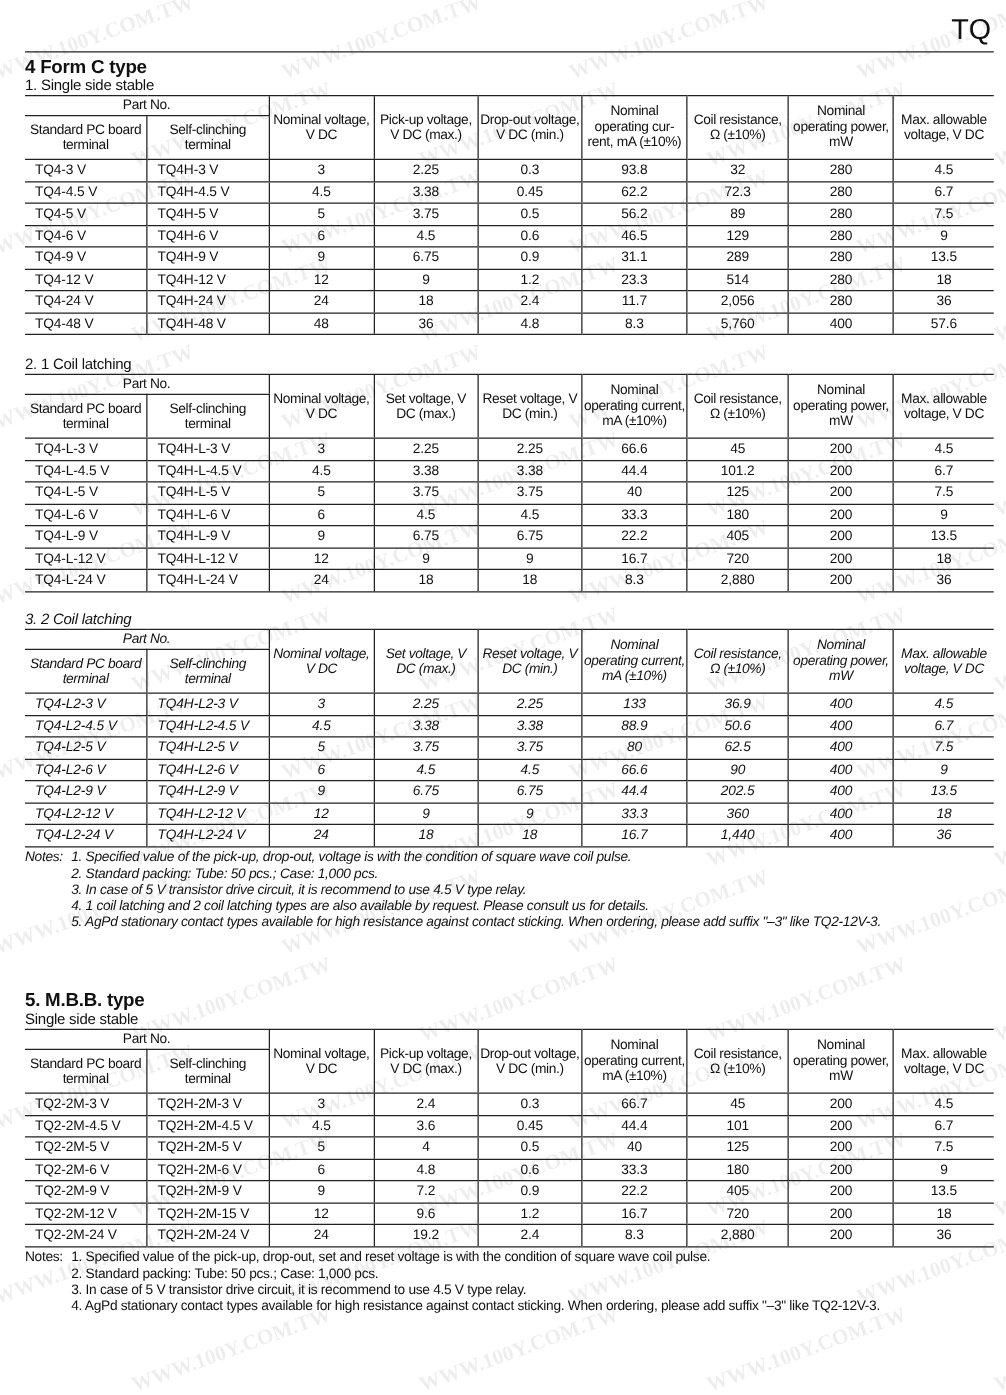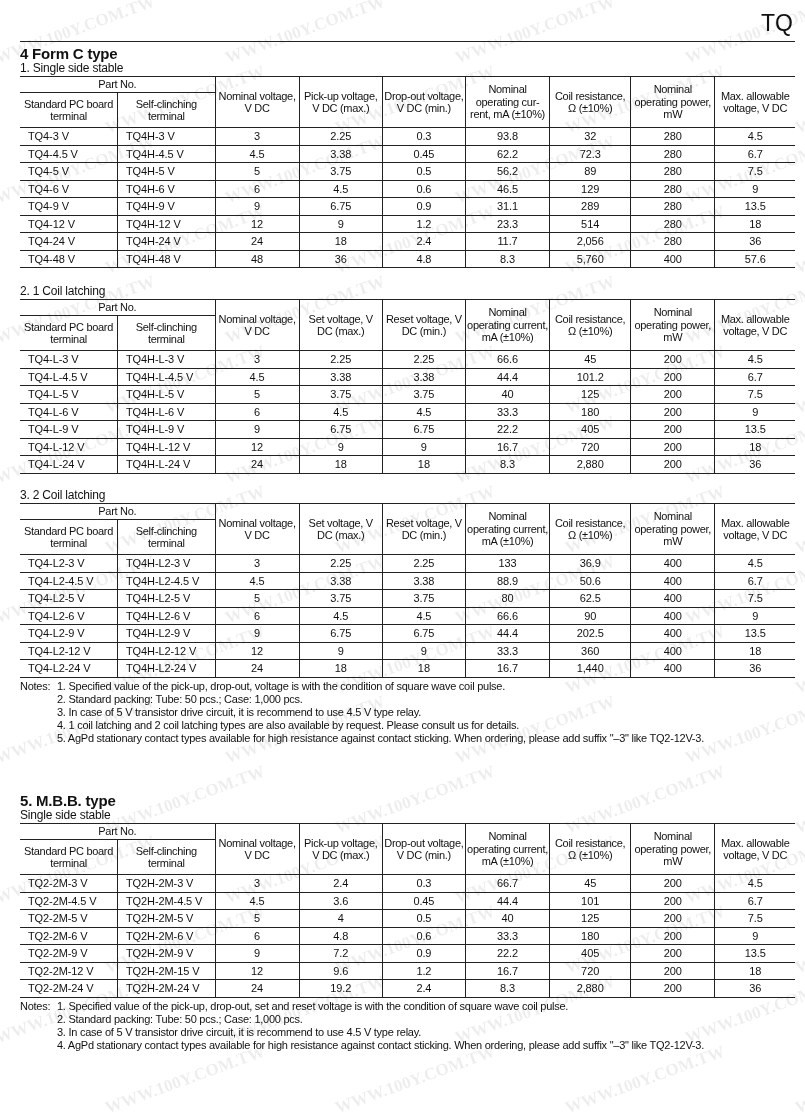--- a/index.html
+++ b/index.html
@@ -342,21 +342,21 @@
             <td>8.3</td>
             <td>2,880</td>
             <td>200</td>
             <td>36</td>
           </tr>
         </tbody>
       </table>
     </div>
 </div>
 
-<div class="section" style="top:488px;">
+<div class="section" style="top:488px;font-style:italic;">
   <div class="sec-sub">3. 2 Coil latching</div>
   <div id="t2">
       <table class="spec">
         <colgroup>
           <col style="width:95px">
           <col style="width:95px">
           <col style="width:82px">
           <col style="width:81px">
           <col style="width:81px">
           <col style="width:82px">

